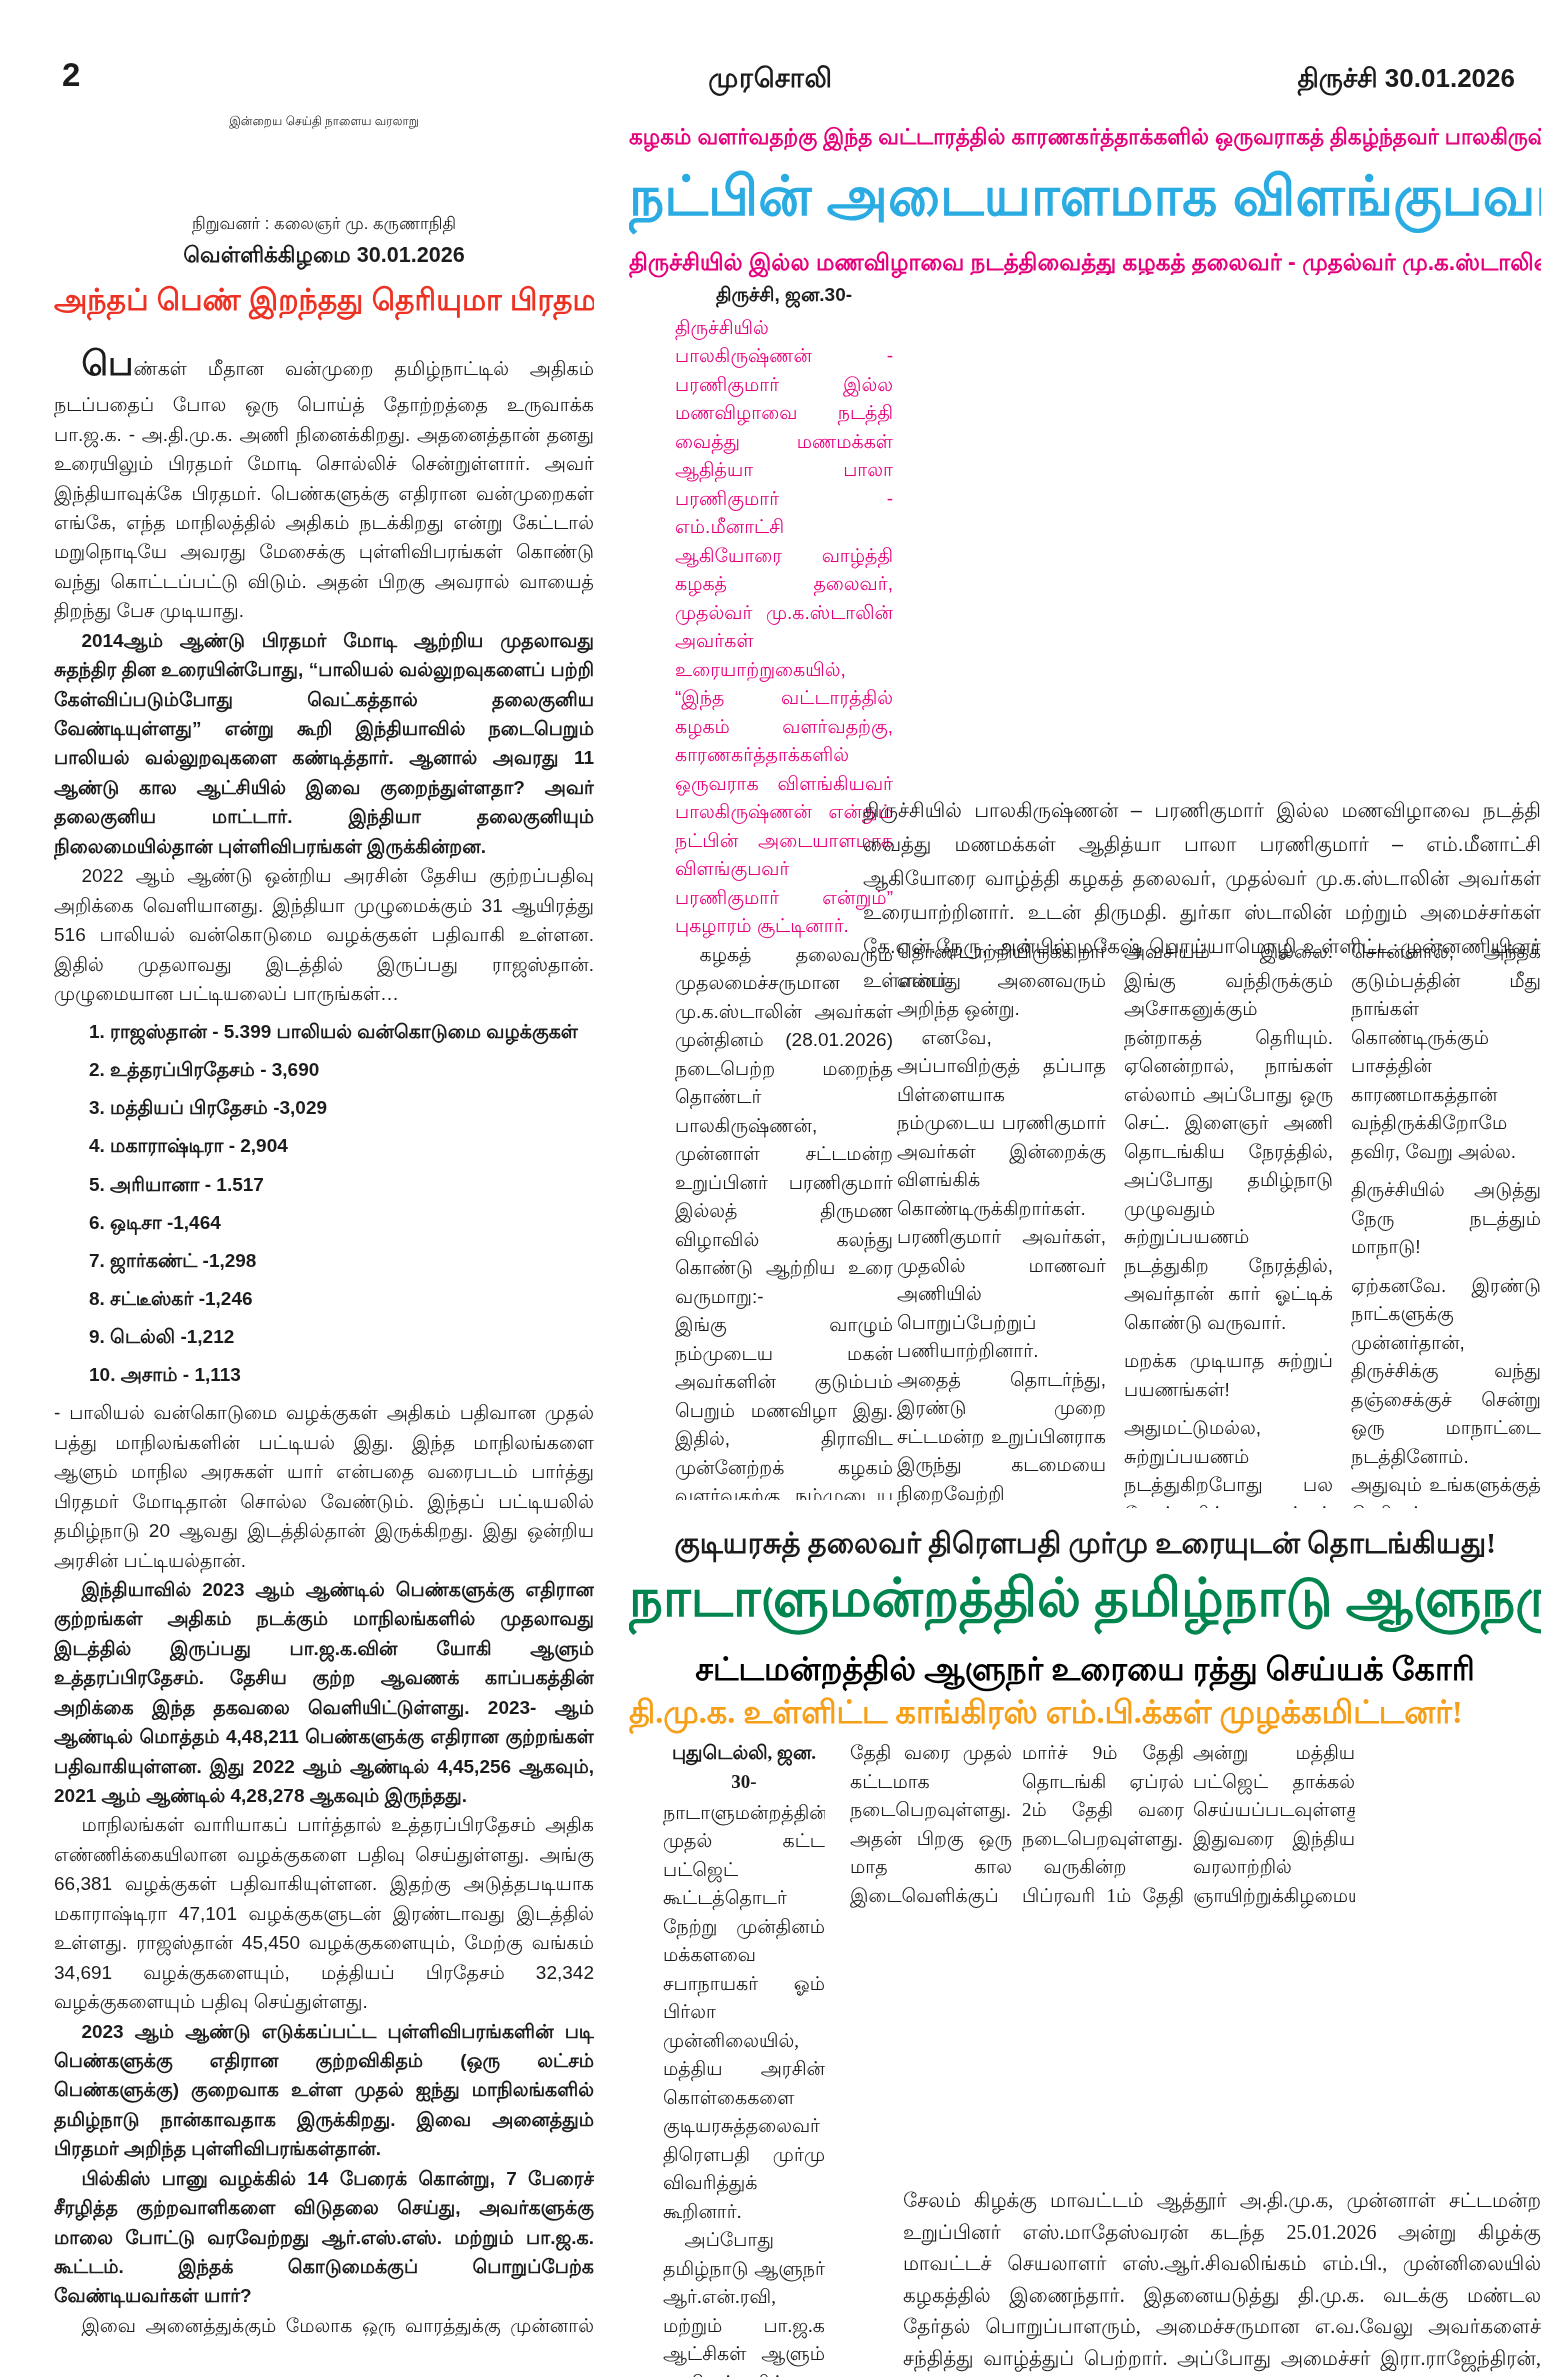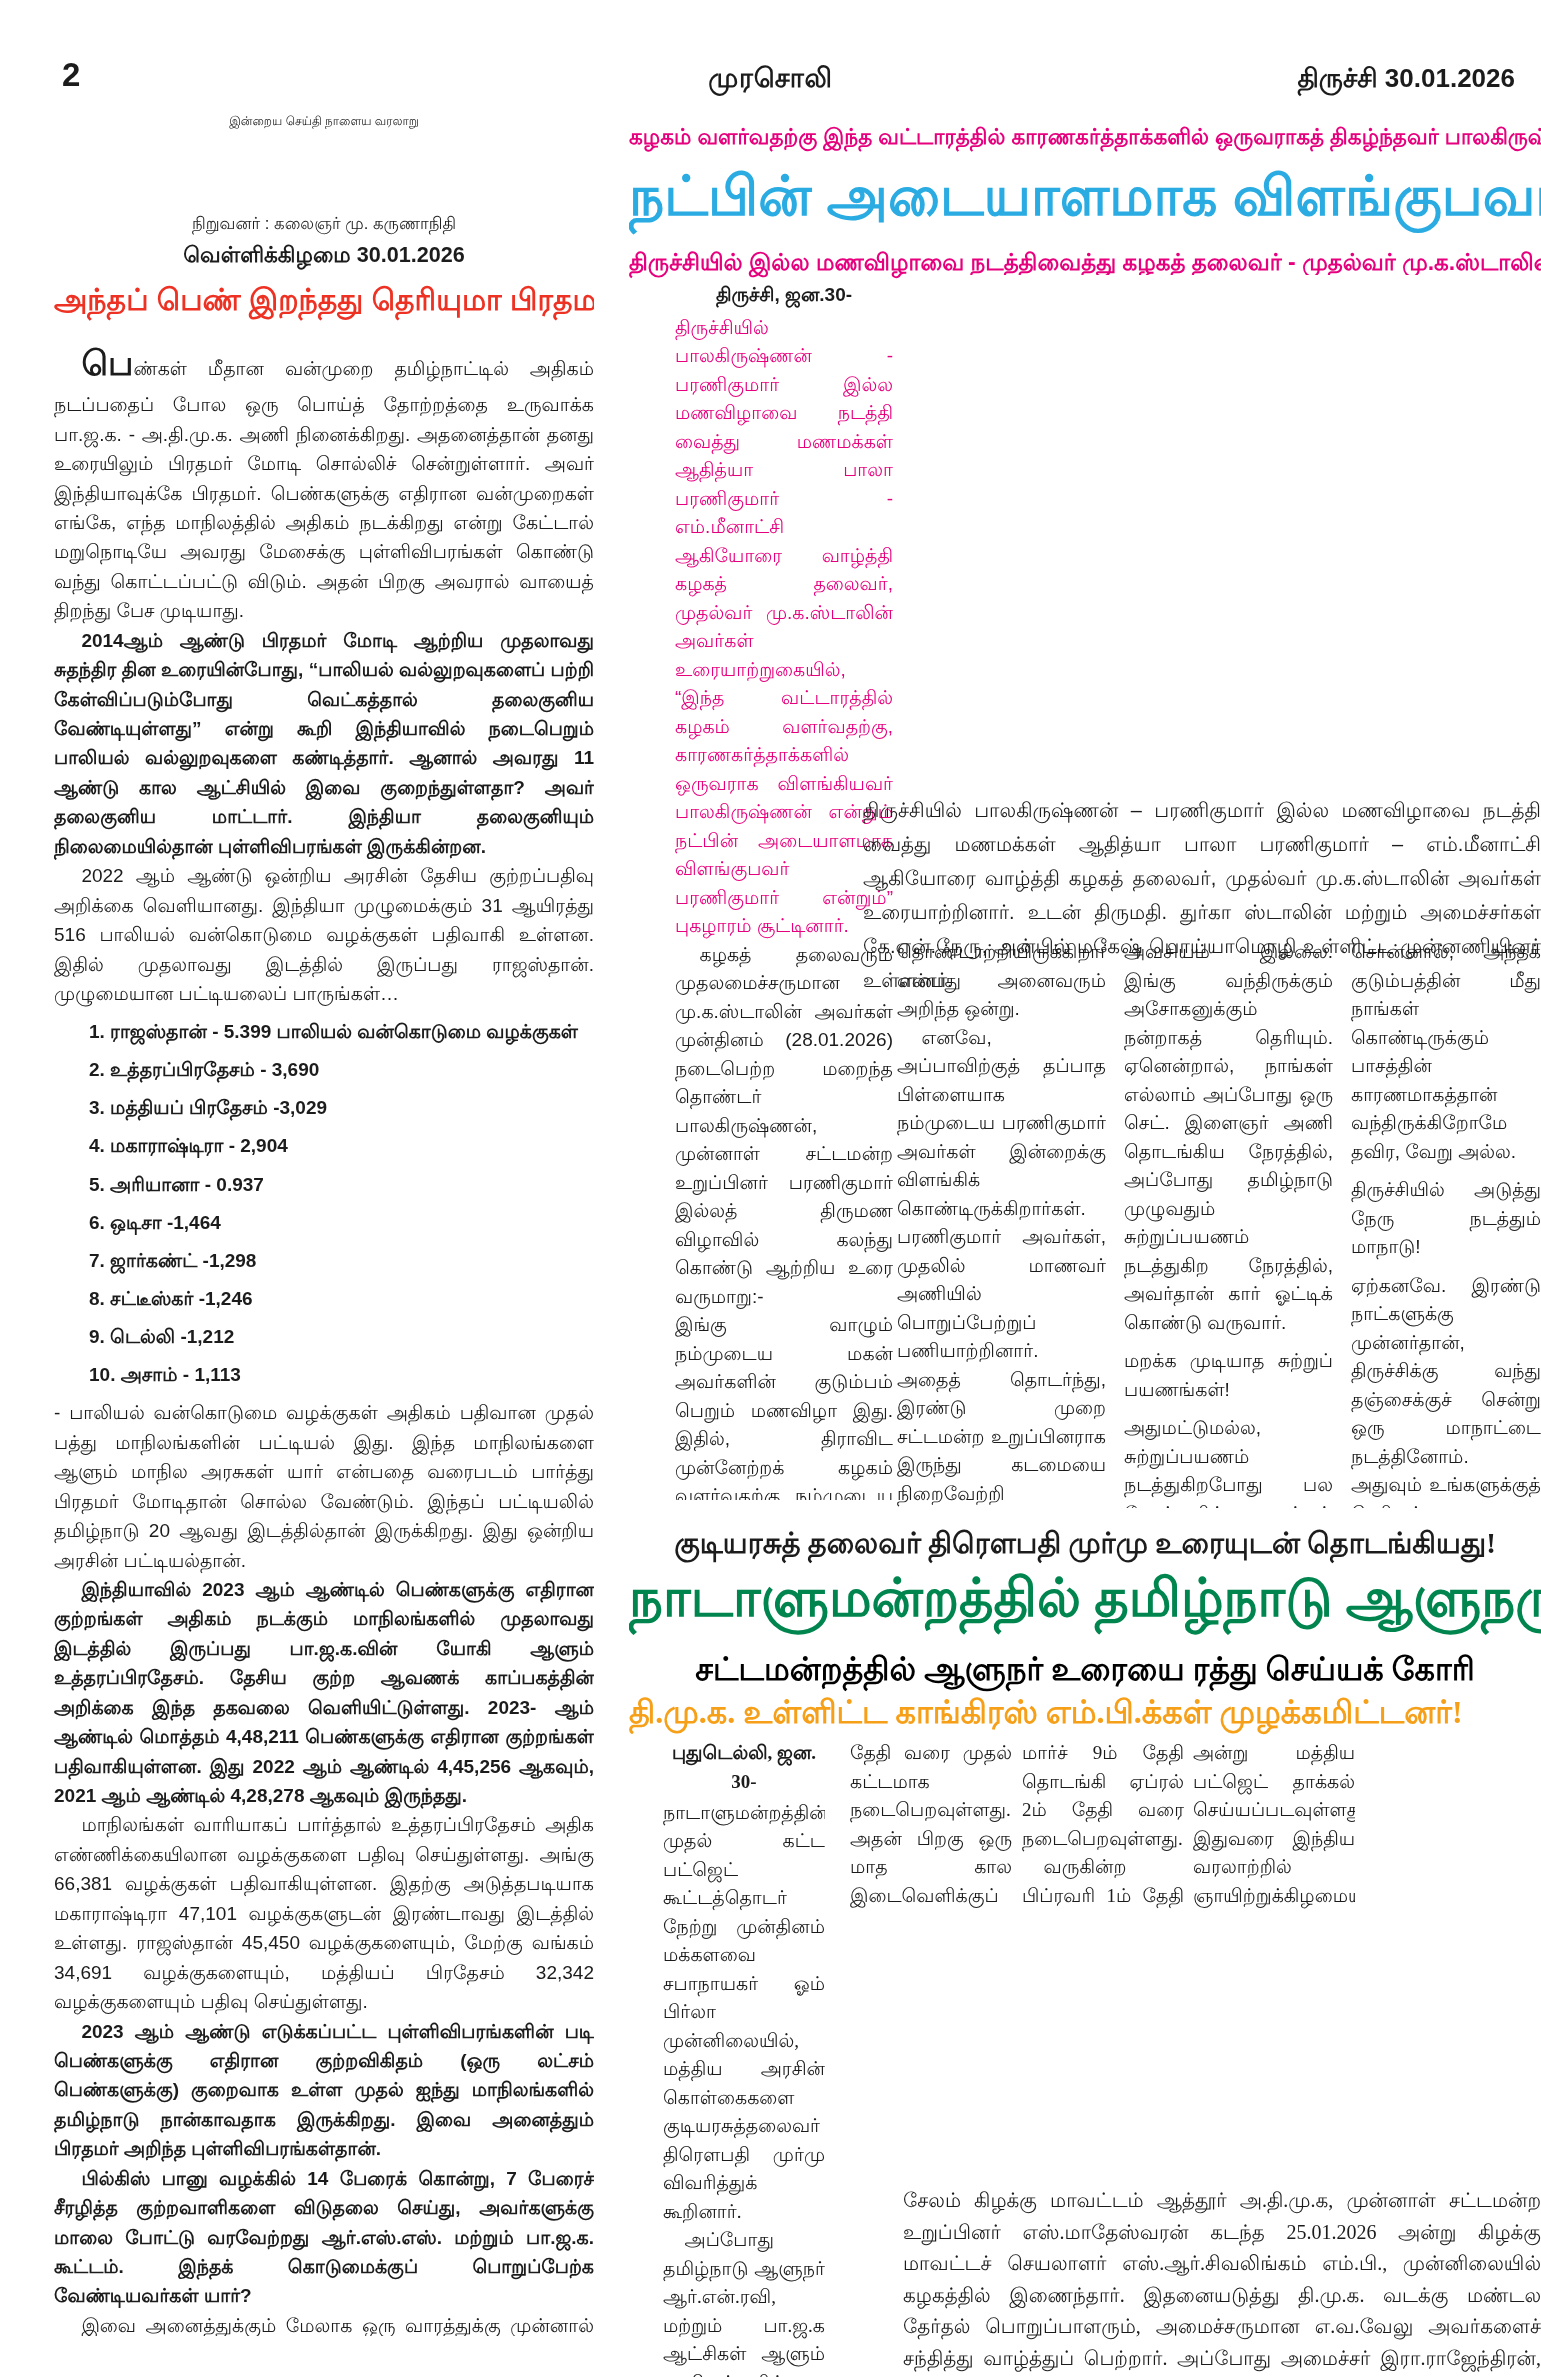--- a/index.html
+++ b/index.html
@@ -72,21 +72,21 @@
     <p class="ed-date">வெள்ளிக்கிழமை 30.01.2026</p>
     <p class="ed-headline" style="color: rgb(237, 49, 35);">அந்தப் பெண் இறந்தது தெரியுமா பிரதமரே?</p>
     <div class="ed-body">
         <p class="first">பெண்கள் மீதான வன்முறை தமிழ்நாட்டில் அதிகம் நடப்பதைப் போல ஒரு பொய்த் தோற்றத்தை உருவாக்க பா.ஜ.க. - அ.தி.மு.க. அணி நினைக்கிறது. அதனைத்தான் தனது உரையிலும் பிரதமர் மோடி சொல்லிச் சென்றுள்ளார். அவர் இந்தியாவுக்கே பிரதமர். பெண்களுக்கு எதிரான வன்முறைகள் எங்கே, எந்த மாநிலத்தில் அதிகம் நடக்கிறது என்று கேட்டால் மறுநொடியே அவரது மேசைக்கு புள்ளிவிபரங்கள் கொண்டு வந்து கொட்டப்பட்டு விடும். அதன் பிறகு அவரால் வாயைத் திறந்து பேச முடியாது.</p>
         <p class="b">2014ஆம் ஆண்டு பிரதமர் மோடி ஆற்றிய முதலாவது சுதந்திர தின உரையின்போது, “பாலியல் வல்லுறவுகளைப் பற்றி கேள்விப்படும்போது வெட்கத்தால் தலைகுனிய வேண்டியுள்ளது” என்று கூறி இந்தியாவில் நடைபெறும் பாலியல் வல்லுறவுகளை கண்டித்தார். ஆனால் அவரது 11 ஆண்டு கால ஆட்சியில் இவை குறைந்துள்ளதா? அவர் தலைகுனிய மாட்டார். இந்தியா தலைகுனியும் நிலைமையில்தான் புள்ளிவிபரங்கள் இருக்கின்றன.</p>
         <p>2022 ஆம் ஆண்டு ஒன்றிய அரசின் தேசிய குற்றப்பதிவு அறிக்கை வெளியானது. இந்தியா முழுமைக்கும் 31 ஆயிரத்து 516 பாலியல் வன்கொடுமை வழக்குகள் பதிவாகி உள்ளன. இதில் முதலாவது இடத்தில் இருப்பது ராஜஸ்தான். முழுமையான பட்டியலைப் பாருங்கள்…</p>
         <p class="list">1. ராஜஸ்தான் - 5.399 பாலியல் வன்கொடுமை வழக்குகள்</p>
         <p class="list">2. உத்தரப்பிரதேசம் - 3,690</p>
         <p class="list">3. மத்தியப் பிரதேசம் -3,029</p>
         <p class="list">4. மகாராஷ்டிரா - 2,904</p>
-        <p class="list">5. அரியானா - 0.937</p>
+        <p class="list">5. அரியானா - 1.517</p>
         <p class="list">6. ஒடிசா -1,464</p>
         <p class="list">7. ஜார்கண்ட் -1,298</p>
         <p class="list">8. சட்டீஸ்கர் -1,246</p>
         <p class="list">9. டெல்லி -1,212</p>
         <p class="list">10. அசாம் - 1,113</p>
         <p class="noind">- பாலியல் வன்கொடுமை வழக்குகள் அதிகம் பதிவான முதல் பத்து மாநிலங்களின் பட்டியல் இது. இந்த மாநிலங்களை ஆளும் மாநில அரசுகள் யார் என்பதை வரைபடம் பார்த்து பிரதமர் மோடிதான் சொல்ல வேண்டும். இந்தப் பட்டியலில் தமிழ்நாடு 20 ஆவது இடத்தில்தான் இருக்கிறது. இது ஒன்றிய அரசின் பட்டியல்தான்.</p>
         <p class="b">இந்தியாவில் 2023 ஆம் ஆண்டில் பெண்களுக்கு எதிரான குற்றங்கள் அதிகம் நடக்கும் மாநிலங்களில் முதலாவது இடத்தில் இருப்பது பா.ஜ.க.வின் யோகி ஆளும் உத்தரப்பிரதேசம். தேசிய குற்ற ஆவணக் காப்பகத்தின் அறிக்கை இந்த தகவலை வெளியிட்டுள்ளது. 2023- ஆம் ஆண்டில் மொத்தம் 4,48,211 பெண்களுக்கு எதிரான குற்றங்கள் பதிவாகியுள்ளன. இது 2022 ஆம் ஆண்டில் 4,45,256 ஆகவும், 2021 ஆம் ஆண்டில் 4,28,278 ஆகவும் இருந்தது.</p>
         <p>மாநிலங்கள் வாரியாகப் பார்த்தால் உத்தரப்பிரதேசம் அதிக எண்ணிக்கையிலான வழக்குகளை பதிவு செய்துள்ளது. அங்கு 66,381 வழக்குகள் பதிவாகியுள்ளன. இதற்கு அடுத்தபடியாக மகாராஷ்டிரா 47,101 வழக்குகளுடன் இரண்டாவது இடத்தில் உள்ளது. ராஜஸ்தான் 45,450 வழக்குகளையும், மேற்கு வங்கம் 34,691 வழக்குகளையும், மத்தியப் பிரதேசம் 32,342 வழக்குகளையும் பதிவு செய்துள்ளது.</p>
         <p class="b">2023 ஆம் ஆண்டு எடுக்கப்பட்ட புள்ளிவிபரங்களின் படி பெண்களுக்கு எதிரான குற்றவிகிதம் (ஒரு லட்சம் பெண்களுக்கு) குறைவாக உள்ள முதல் ஐந்து மாநிலங்களில் தமிழ்நாடு நான்காவதாக இருக்கிறது. இவை அனைத்தும் பிரதமர் அறிந்த புள்ளிவிபரங்கள்தான்.</p>
         <p class="b">பில்கிஸ் பானு வழக்கில் 14 பேரைக் கொன்று, 7 பேரைச் சீரழித்த குற்றவாளிகளை விடுதலை செய்து, அவர்களுக்கு மாலை போட்டு வரவேற்றது ஆர்.எஸ்.எஸ். மற்றும் பா.ஜ.க. கூட்டம். இந்தக் கொடுமைக்குப் பொறுப்பேற்க வேண்டியவர்கள் யார்?</p>

